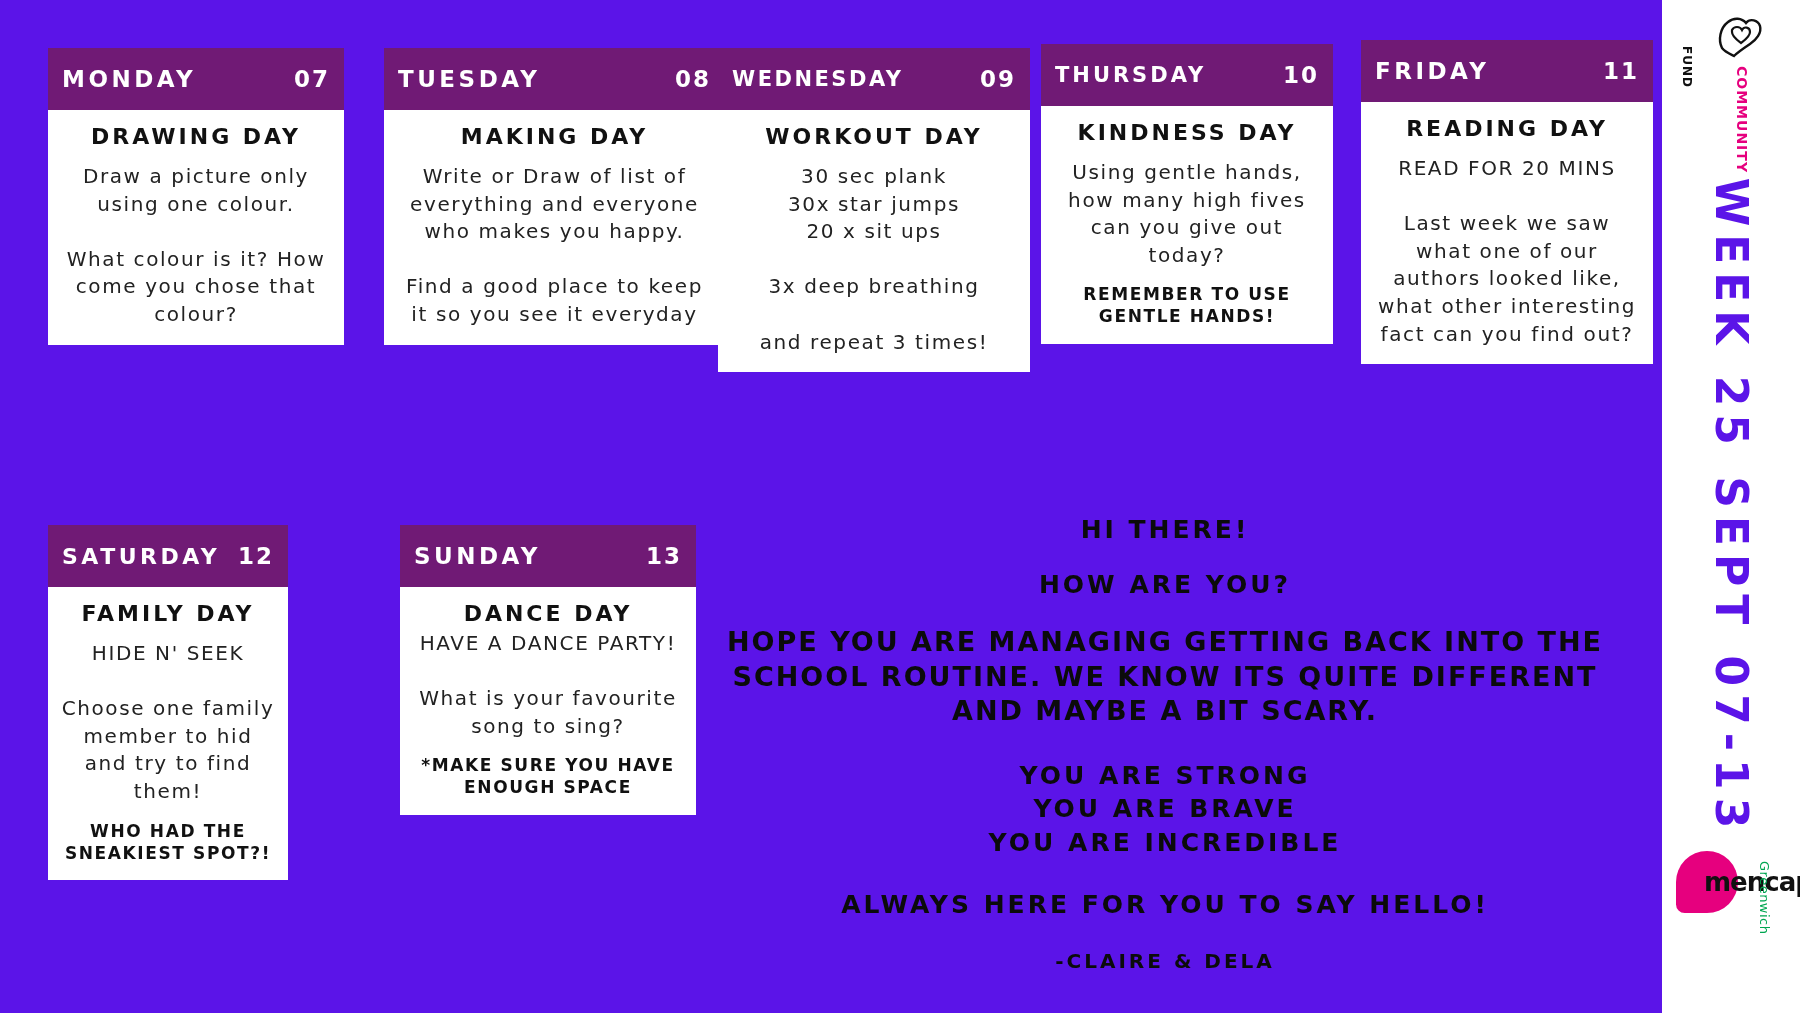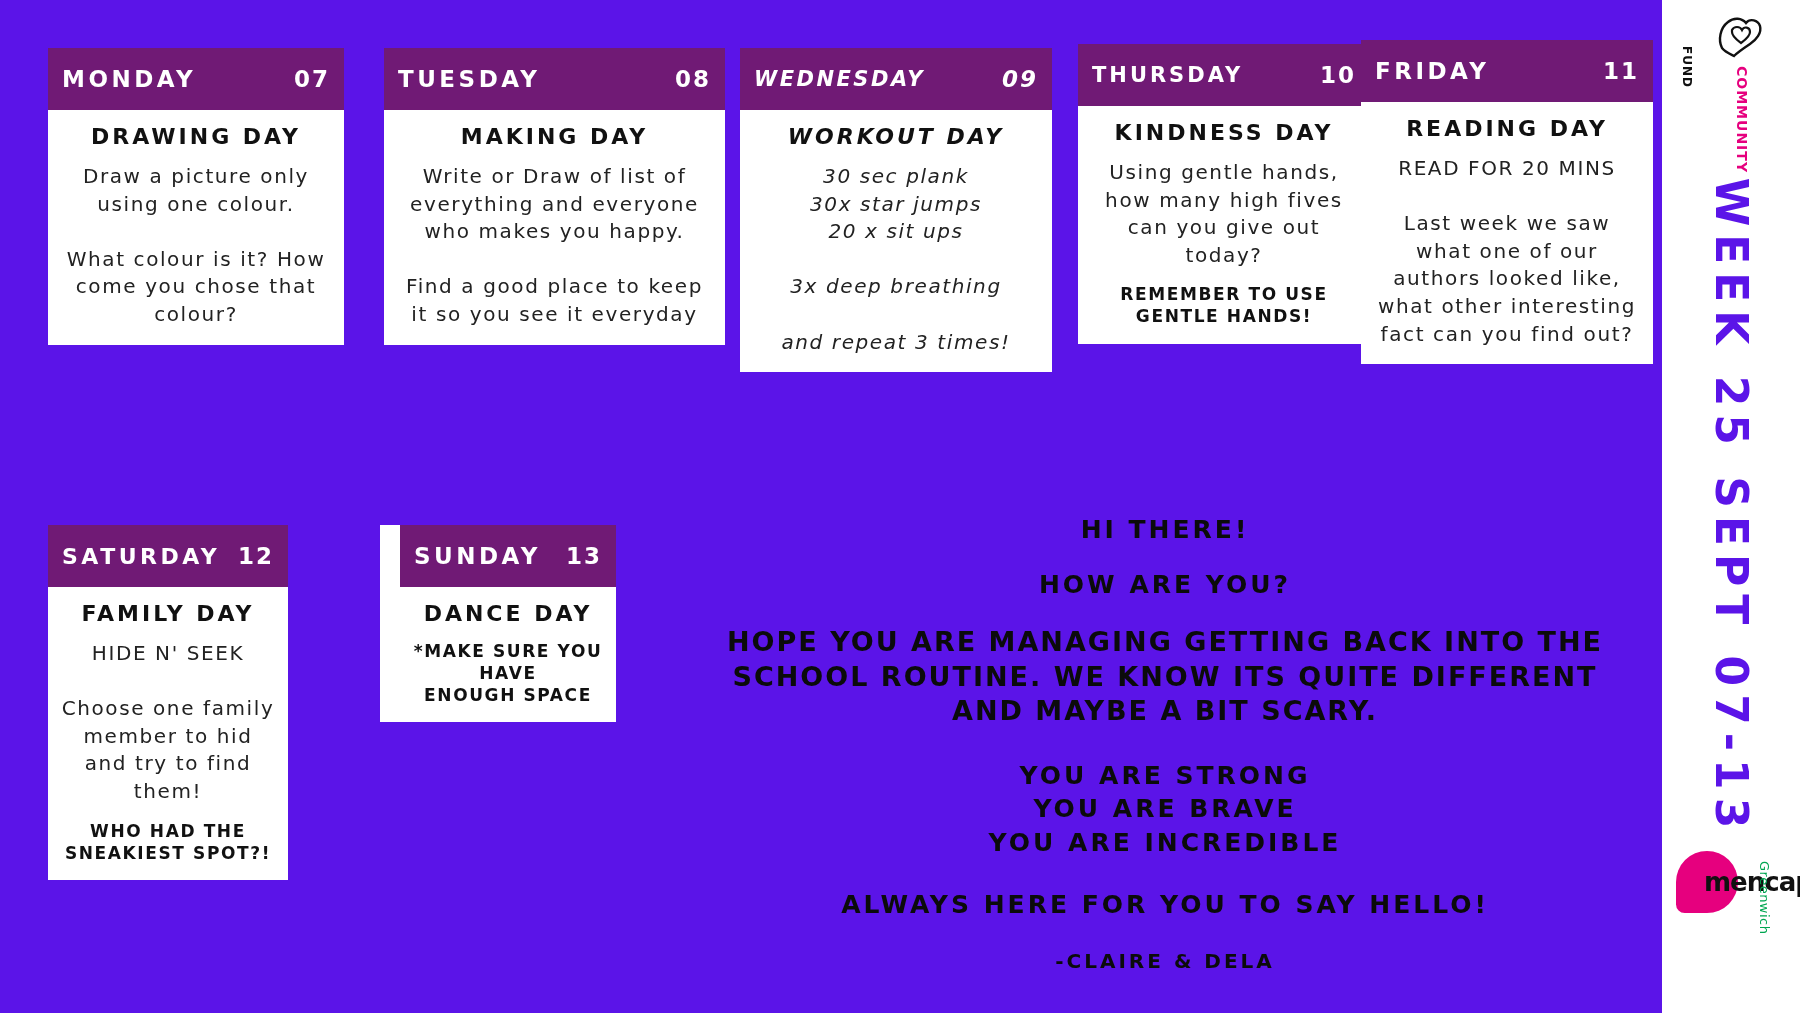--- a/index.html
+++ b/index.html
@@ -268,38 +268,38 @@
         <span class="daynum">08</span>
       </div>
       <div class="card-body">
         <div class="card-title">MAKING DAY</div>
         <div class="card-text">Write or Draw of list of everything and everyone who makes you happy.
 
 Find a good place to keep it so you see it everyday</div>
       </div>
     </div>
 
-    <div class="card" style="left:740px; top:48px; width:312px;font-style:italic;">
+    <div class="card" style="left:718px; top:48px; width:312px;">
       <div class="card-header">
         <span class="dayname" style="font-size:21px;letter-spacing:2.5px;">WEDNESDAY</span>
         <span class="daynum">09</span>
       </div>
       <div class="card-body">
         <div class="card-title">WORKOUT DAY</div>
         <div class="card-text">30 sec plank
 30x star jumps
 20 x sit ups
 
 3x deep breathing
 
 and repeat 3 times!</div>
       </div>
     </div>
 
-    <div class="card" style="left:1078px; top:44px; width:292px;">
+    <div class="card" style="left:1041px; top:44px; width:292px;">
       <div class="card-header">
         <span class="dayname" style="font-size:21px;letter-spacing:3px;">THURSDAY</span>
         <span class="daynum">10</span>
       </div>
       <div class="card-body">
         <div class="card-title">KINDNESS DAY</div>
         <div class="card-text">Using gentle hands, how many high fives can you give out today?</div>
         <div class="card-note">REMEMBER TO USE
 GENTLE HANDS!</div>
       </div>
@@ -326,27 +326,30 @@
       <div class="card-body">
         <div class="card-title">FAMILY DAY</div>
         <div class="card-text">HIDE N' SEEK
 
 Choose one family member to hid and try to find them!</div>
         <div class="card-note">WHO HAD THE
 SNEAKIEST SPOT?!</div>
       </div>
     </div>
 
-    <div class="card" style="left:380px; top:525px; width:236px;padding-left:20px;">
+    <div class="card" style="left:400px; top:525px; width:296px;">
       <div class="card-header">
         <span class="dayname">SUNDAY</span>
         <span class="daynum">13</span>
       </div>
       <div class="card-body">
         <div class="card-title" style="margin-bottom:4px;">DANCE DAY</div>
+        <div class="card-text">HAVE A DANCE PARTY!
+
+What is your favourite song to sing?</div>
         <div class="card-note">*MAKE SURE YOU HAVE
 ENOUGH SPACE</div>
       </div>
     </div>
 
   </div>
 
   <div class="message">
     <div class="msg-line msg-hi">HI THERE!</div>
     <div class="msg-line msg-how">HOW ARE YOU?</div>

